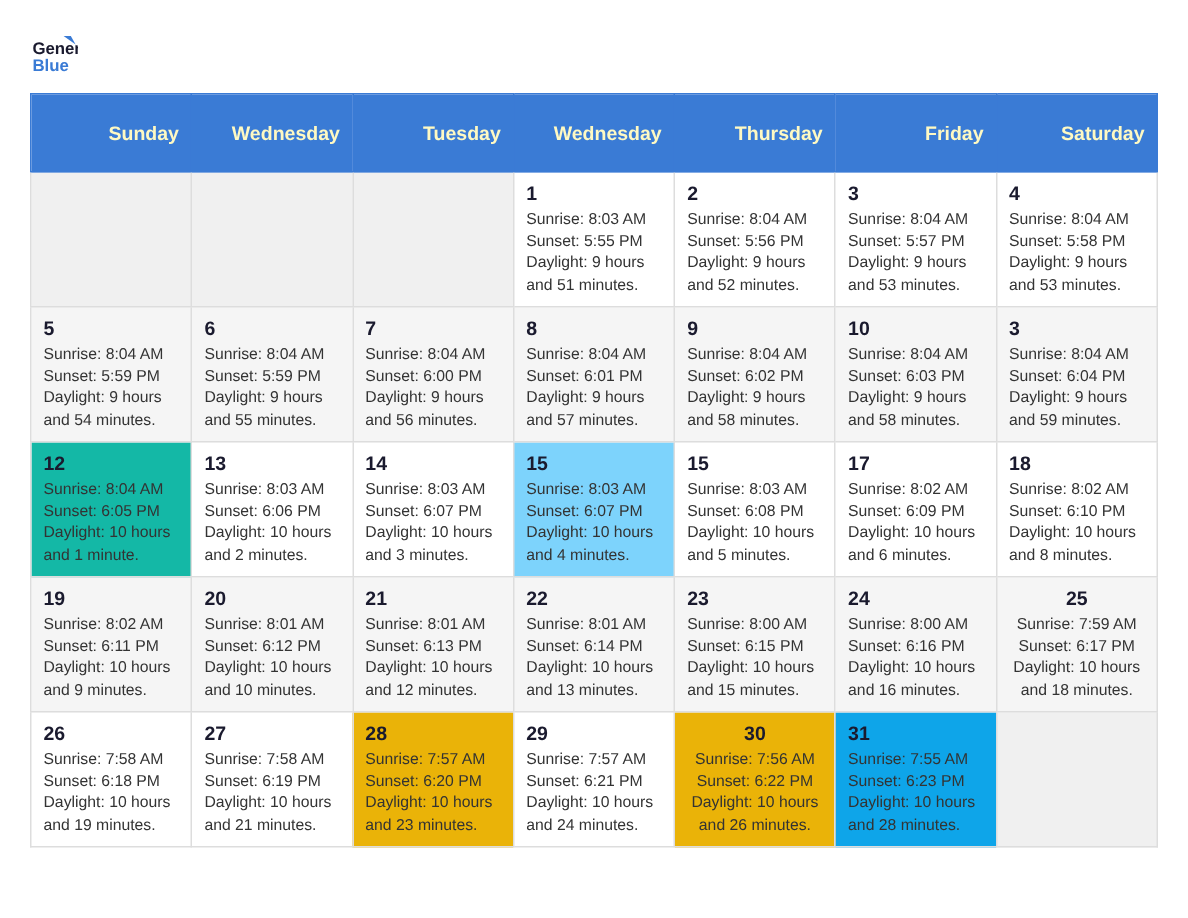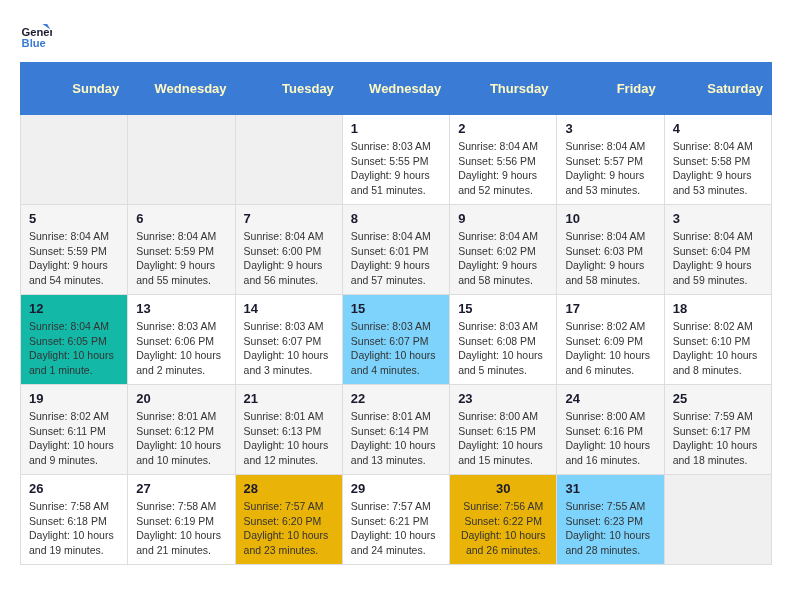--- a/index.html
+++ b/index.html
@@ -214,21 +214,21 @@
           <div class="day-info">Sunrise: 8:01 AM<br>Sunset: 6:14 PM<br>Daylight: 10 hours and 13 minutes.</div>
         </td>
         <td style="background: rgb(245, 245, 245);">
           <div class="day-number">23</div>
           <div class="day-info">Sunrise: 8:00 AM<br>Sunset: 6:15 PM<br>Daylight: 10 hours and 15 minutes.</div>
         </td>
         <td style="background: rgb(245, 245, 245);">
           <div class="day-number">24</div>
           <div class="day-info">Sunrise: 8:00 AM<br>Sunset: 6:16 PM<br>Daylight: 10 hours and 16 minutes.</div>
         </td>
-        <td style="background: rgb(245, 245, 245);">
+        <td style="background: rgb(245, 245, 245); text-align: center;">
           <div class="day-number">25</div>
           <div class="day-info">Sunrise: 7:59 AM<br>Sunset: 6:17 PM<br>Daylight: 10 hours and 18 minutes.</div>
         </td>
       </tr>
       <tr>
         <td style="background: rgb(255, 255, 255);">
           <div class="day-number">26</div>
           <div class="day-info">Sunrise: 7:58 AM<br>Sunset: 6:18 PM<br>Daylight: 10 hours and 19 minutes.</div>
         </td>
         <td style="background: rgb(255, 255, 255);">
@@ -240,20 +240,20 @@
           <div class="day-info">Sunrise: 7:57 AM<br>Sunset: 6:20 PM<br>Daylight: 10 hours and 23 minutes.</div>
         </td>
         <td style="background: rgb(255, 255, 255);">
           <div class="day-number">29</div>
           <div class="day-info">Sunrise: 7:57 AM<br>Sunset: 6:21 PM<br>Daylight: 10 hours and 24 minutes.</div>
         </td>
         <td style="background: #eab308; text-align: center;">
           <div class="day-number">30</div>
           <div class="day-info">Sunrise: 7:56 AM<br>Sunset: 6:22 PM<br>Daylight: 10 hours and 26 minutes.</div>
         </td>
-        <td style="background: #7dd3fc;">
+        <td style="background: #0ea5e9;">
           <div class="day-number">31</div>
           <div class="day-info">Sunrise: 7:55 AM<br>Sunset: 6:23 PM<br>Daylight: 10 hours and 28 minutes.</div>
         </td>
         <td class="empty-cell" style="background: rgb(238, 238, 238);"></td>
       </tr>
     </tbody>
 </table>
 
 </body></html>

